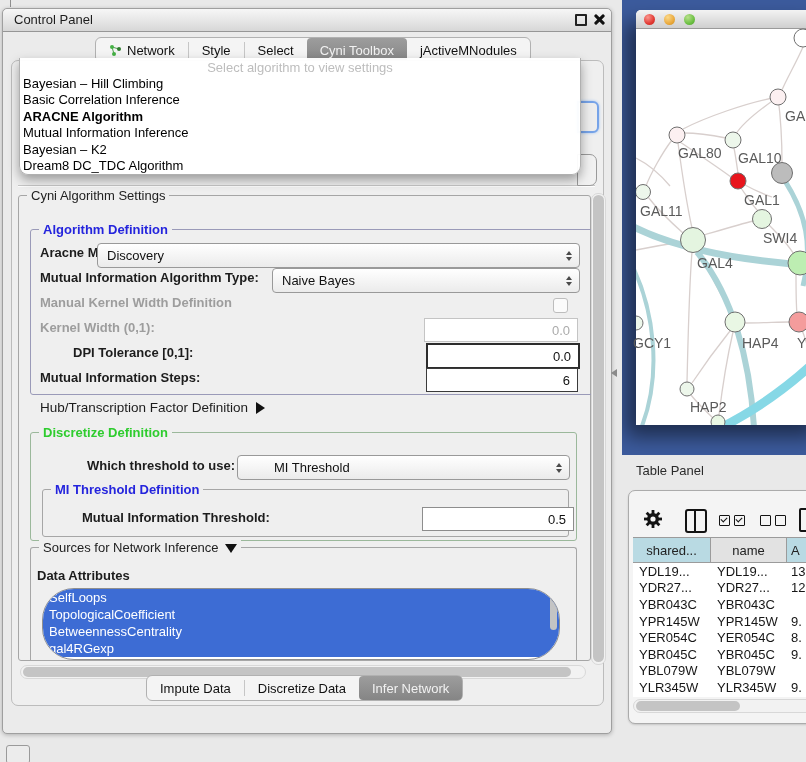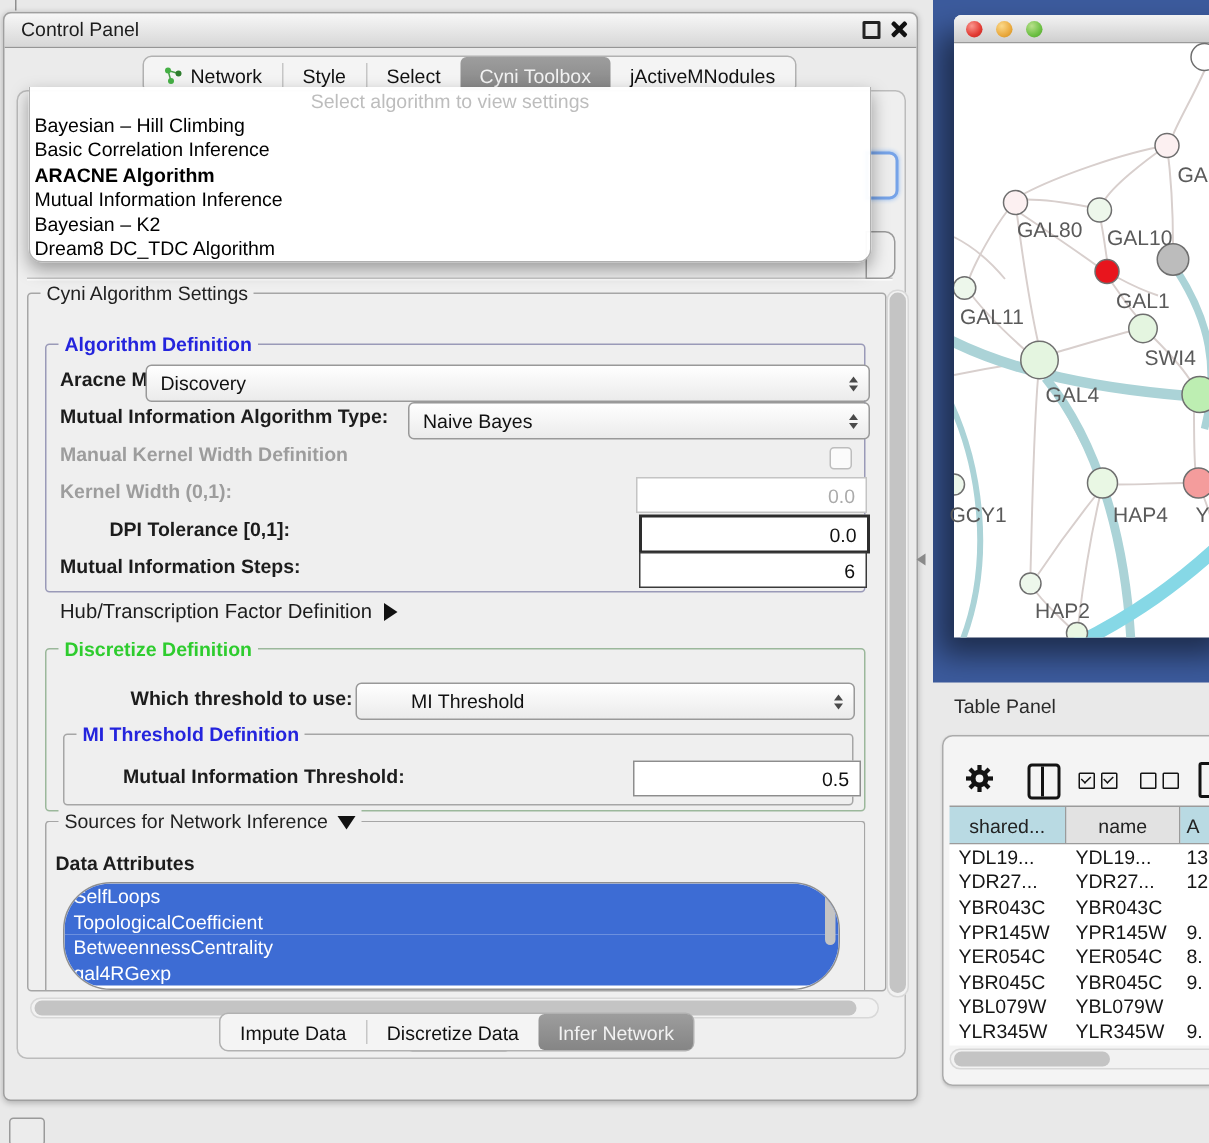--- a/index.html
+++ b/index.html
@@ -158,21 +158,21 @@
     <div class="frag" id="frag-combo"></div>
     <div class="frag" id="frag-gal"></div>
 
     <div id="inner">
       <div class="groove" style="left:6px;right:8px;top:124px;"></div>
 
       <div class="grp" style="left:6px;top:134px;width:571px;height:464px;">
         <span class="gt">Cyni Algorithm Settings</span>
       </div>
 
-      <div class="grp" style="left:18px;top:168px;width:545px;height:164px;border-color:#9a9ab8;">
+      <div class="grp" style="left:18px;top:168px;width:545px;height:164px;border-color:#9a9ab8;padding-left:16px;">
         <span class="gt blue">Algorithm Definition</span>
       </div>
 
       <span class="lbl" style="left:28px;top:184px;">Aracne Mode:</span>
       <div class="combo" style="left:85px;top:182px;width:472px;height:23px;">
         <span>Discovery</span>
         <span class="spin">
             <i class="up"></i>
             <i class="dn"></i>
           </span>

